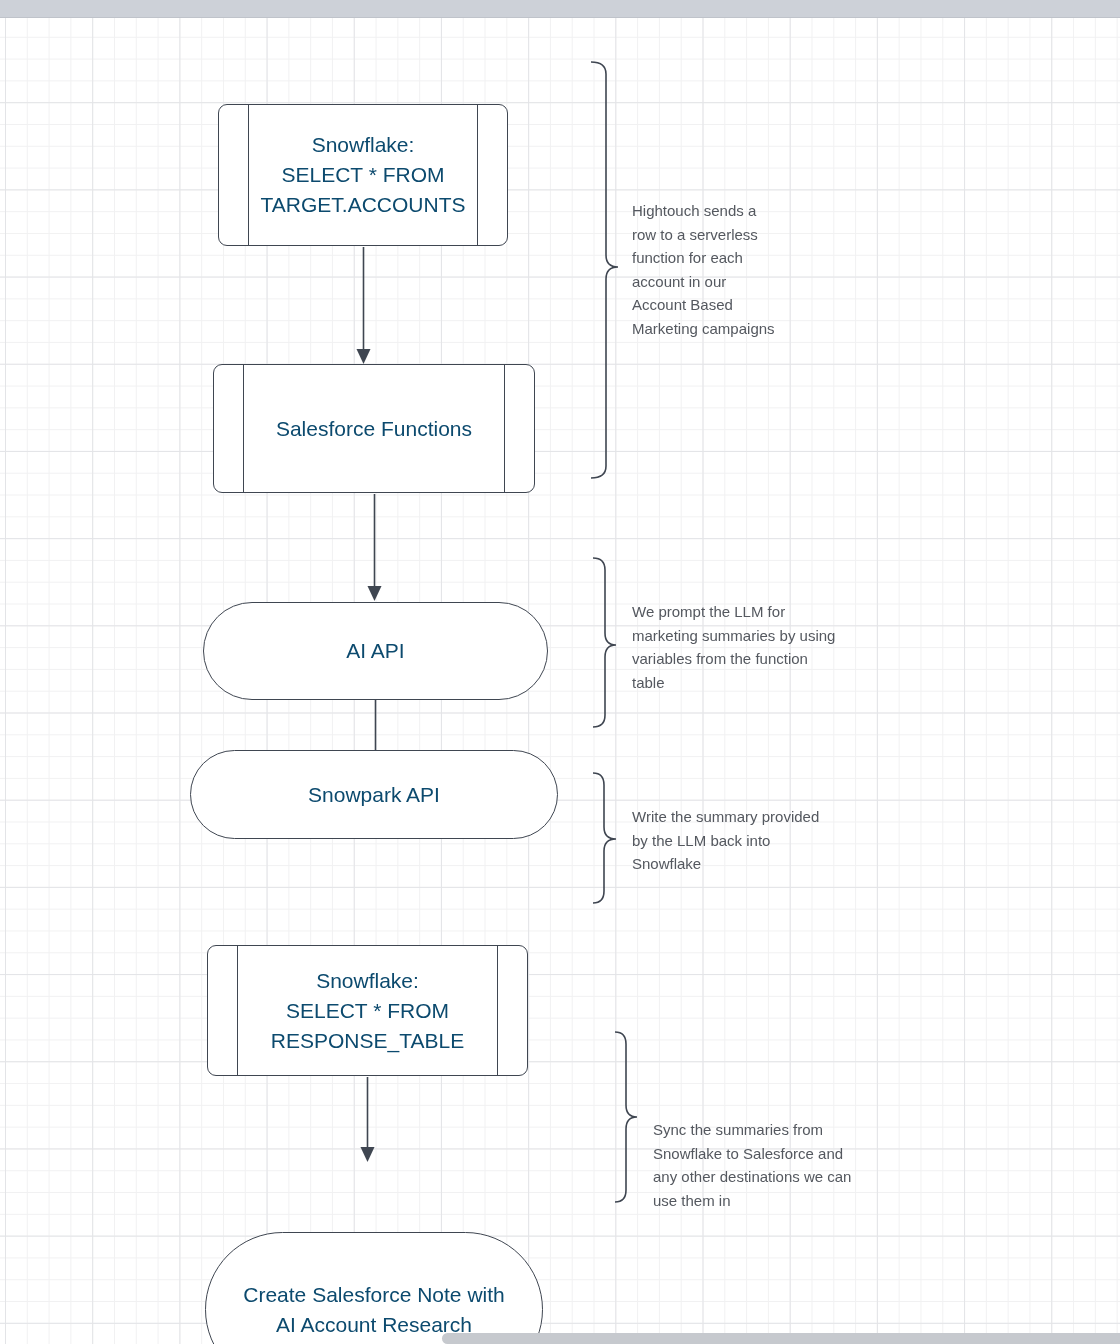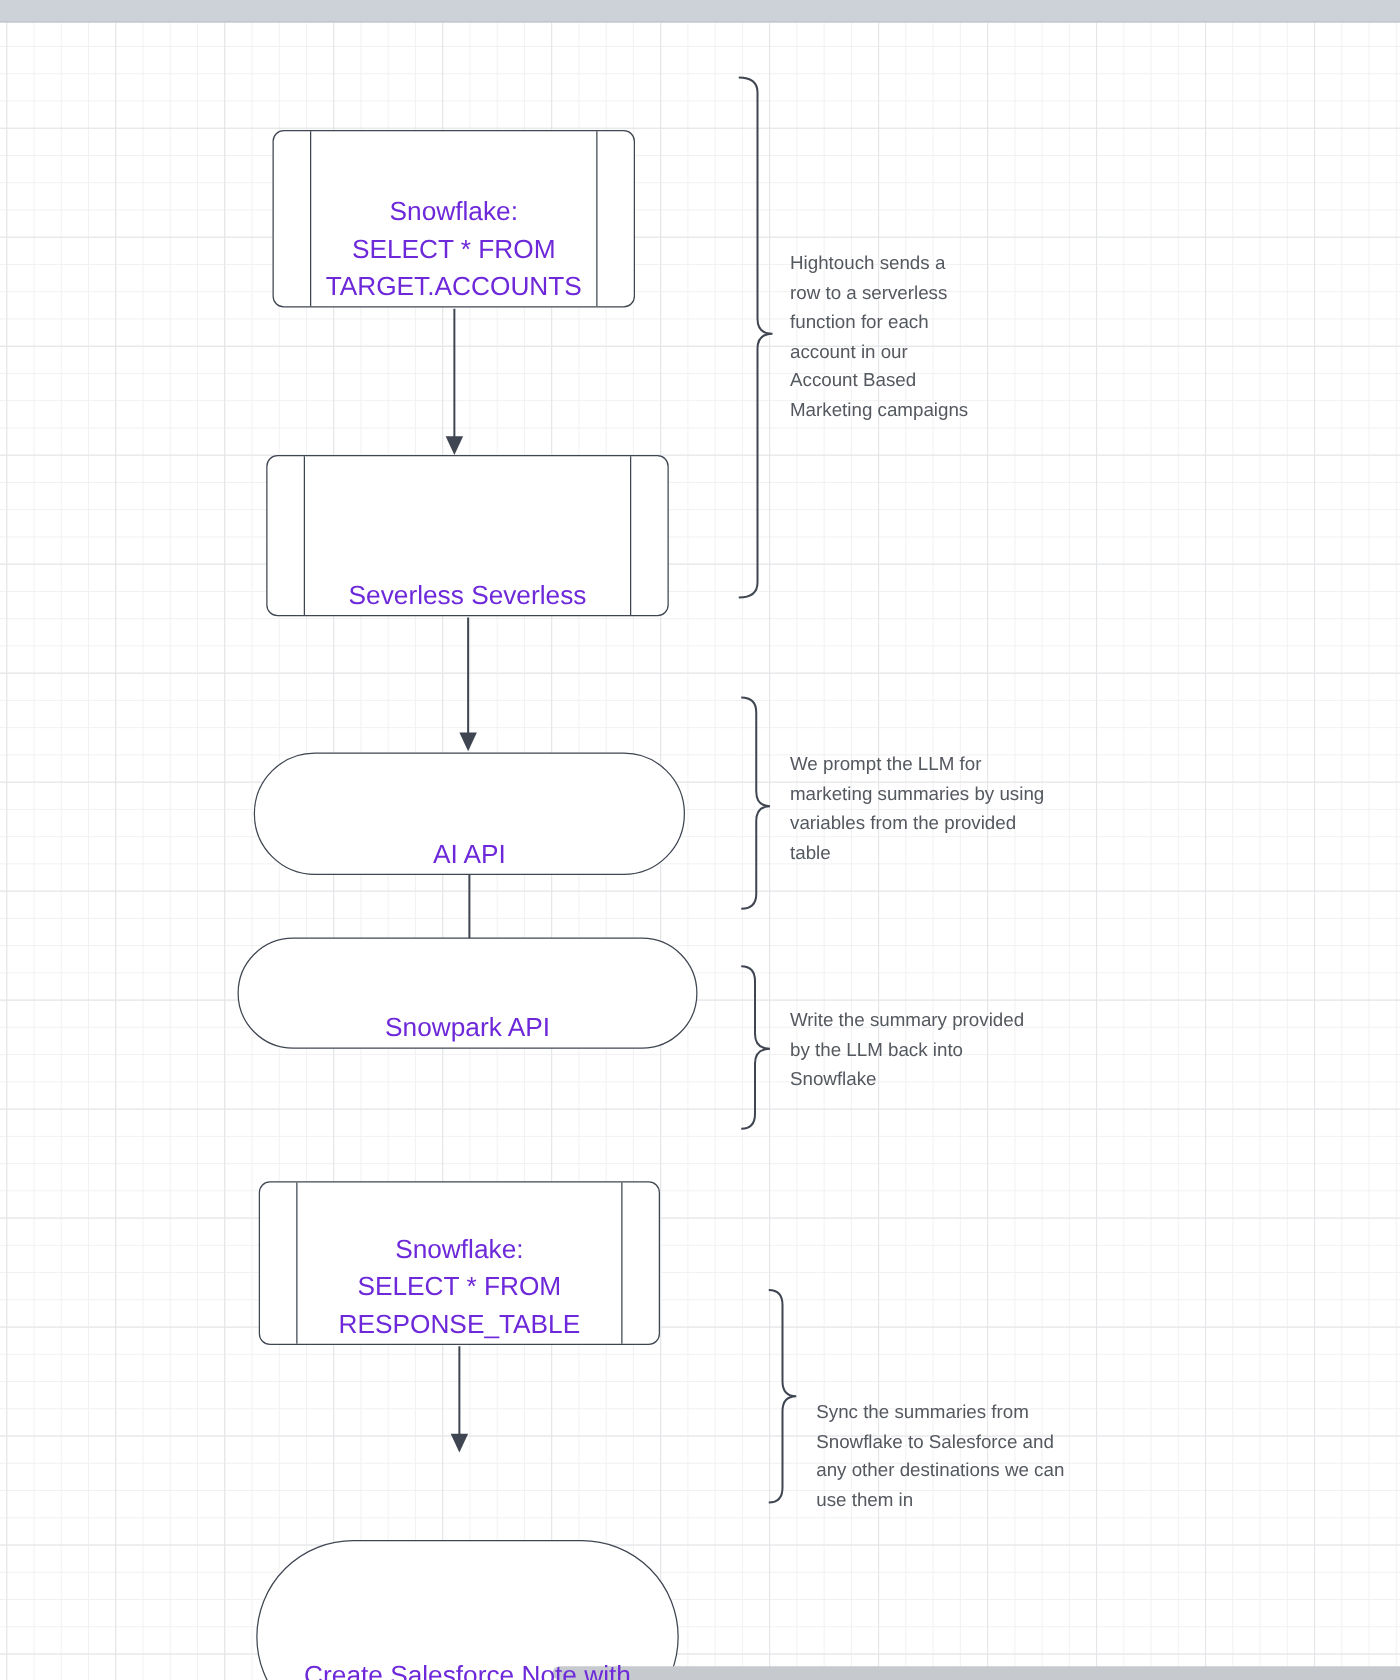--- a/index.html
+++ b/index.html
@@ -23,23 +23,23 @@
     position:absolute;left:0;top:0;width:1120px;height:17px;
     background:#cdd1d8;border-bottom:1px solid #bfc3ca;
   }
   .hthumb{
     position:absolute;left:442px;top:1333px;width:678px;height:11px;
     background:#c6c9ce;border-radius:6px 0 0 6px;
   }
   .overlay{position:absolute;left:0;top:0;width:1120px;height:1344px;pointer-events:none;}
   .node{
     position:absolute;background:#ffffff;border:1.5px solid #3f4651;
-    display:flex;align-items:flex-end;justify-content:center;
+    display:flex;align-items:center;justify-content:center;
     box-sizing:border-box;text-align:center;
-    color:#6d28d9;font-size:21px;line-height:30px;white-space:pre-line;
+    color:#0c4a6e;font-size:21px;line-height:30px;white-space:pre-line;
   }
   .subroutine{border-radius:9px;}
   .subroutine .vbar{
     position:absolute;top:0;bottom:0;width:0;border-left:1.5px solid #3f4651;
   }
   .subroutine .vbar.left{left:29px;}
   .subroutine .vbar.right{right:29px;}
   .terminator{border-radius:200px;}
   .note{
     position:absolute;color:#54585f;font-size:15px;line-height:23.5px;
@@ -83,21 +83,21 @@
     <div class="vbar left"></div>
     <div class="vbar right"></div>
     <span class="label">Snowflake:
 SELECT * FROM
 TARGET.ACCOUNTS</span>
   </div>
 
   <div class="node subroutine" style="left:213px;top:364px;width:322px;height:129px;">
     <div class="vbar left"></div>
     <div class="vbar right"></div>
-    <span class="label">Severless Severless</span>
+    <span class="label">Salesforce Functions</span>
   </div>
 
   <div class="node terminator" style="left:203px;top:602px;width:345px;height:98px;">
     <span class="label">AI API</span>
   </div>
 
   <div class="node terminator" style="left:190px;top:750px;width:368px;height:89px;">
     <span class="label">Snowpark API</span>
   </div>
 
@@ -116,21 +116,21 @@
 
   <div class="note" style="left:632px;top:199px;width:330px;">Hightouch sends a
 row to a serverless
 function for each
 account in our
 Account Based
 Marketing campaigns</div>
 
   <div class="note" style="left:632px;top:600px;width:330px;">We prompt the LLM for
 marketing summaries by using
-variables from the provided
+variables from the function
 table</div>
 
   <div class="note" style="left:632px;top:805px;width:330px;">Write the summary provided
 by the LLM back into
 Snowflake</div>
 
   <div class="note" style="left:653px;top:1074px;width:330px;margin-top:44px;">Sync the summaries from
 Snowflake to Salesforce and
 any other destinations we can
 use them in</div>

